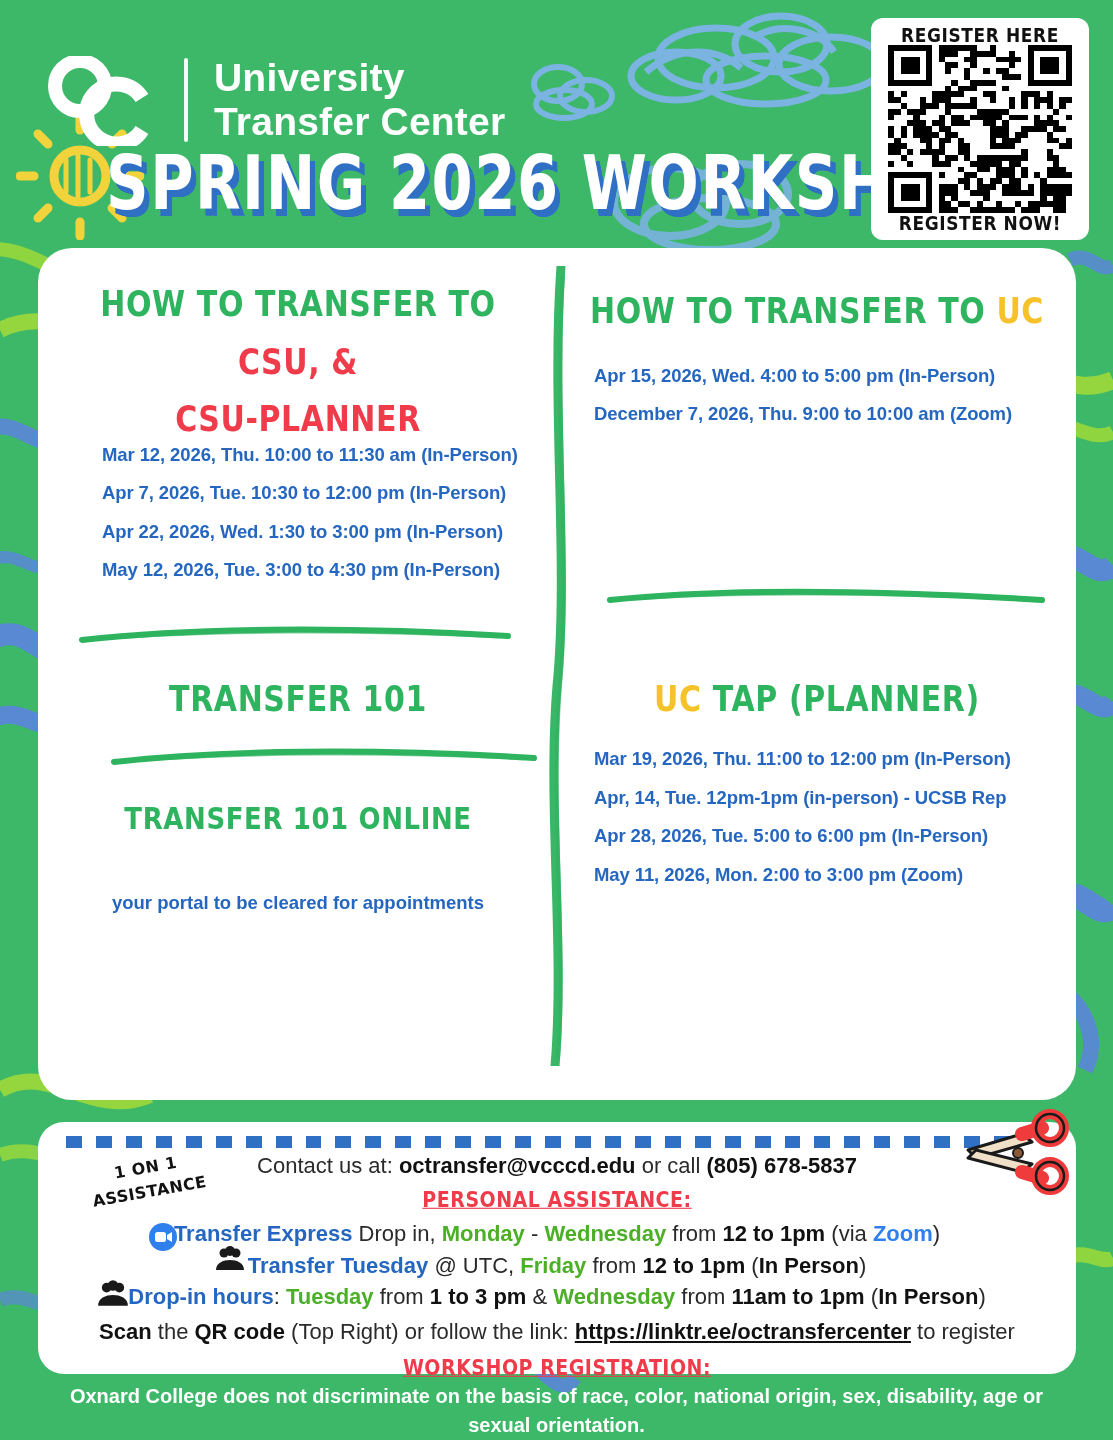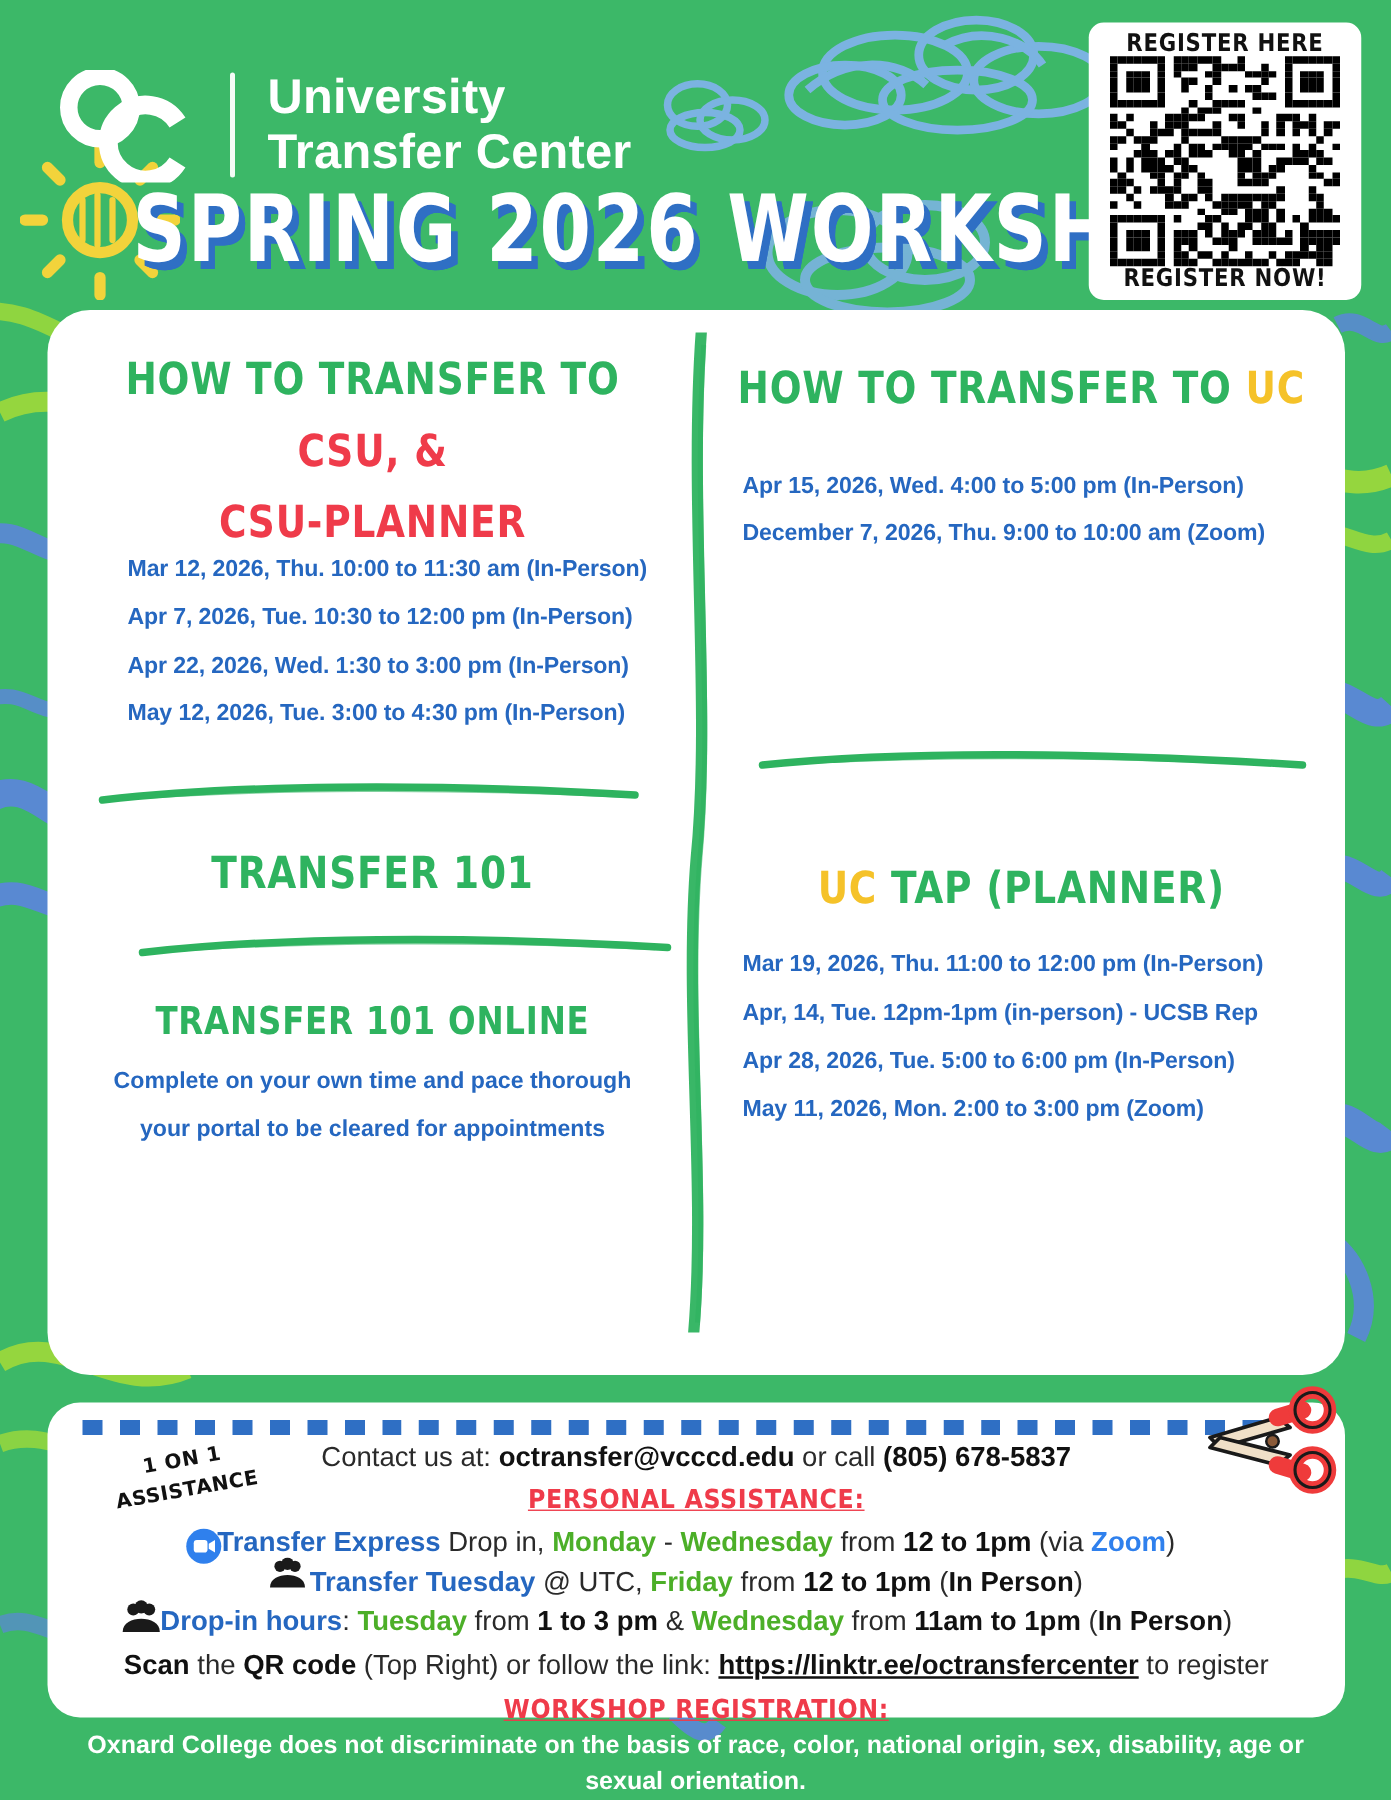--- a/index.html
+++ b/index.html
@@ -1148,32 +1148,32 @@
 
 
       <svg class="brush" style="margin-top:30px; margin-left:54px;" width="430" height="22">
         <path d="M4,16 C110,4 260,2 424,12" stroke="#2eb35f" stroke-width="6" fill="none" stroke-linecap="round"></path>
         <path d="M20,15 C130,7 280,6 414,13" stroke="#2eb35f" stroke-width="2.5" fill="none" opacity=".6"></path>
       </svg>
 
       <div class="sec-title" style="margin-top:30px; font-size:26px;">TRANSFER 101 ONLINE</div>
 
       <div class="note">
-        <span>Complete on your own time and pace thorough</span><br>
+        <br>
         <span>your portal to be cleared for appointments</span>
       </div>
     </div>
 
     <div class="col col-right">
 
       <div class="sec-title">
         <span>HOW TO TRANSFER TO </span><span class="yellow">UC</span>
       </div>
 
-      <div class="items right-col" style="margin-top:40px;">
+      <div class="items right-col" style="margin-top:28px;">
         <div class="item">Apr 15, 2026, Wed. 4:00 to 5:00 pm (In-Person)</div>
         <div class="item">December 7, 2026, Thu. 9:00 to 10:00 am (Zoom)</div>
       </div>
 
       <svg class="brush" style="margin-top:152px; margin-left:32px;" width="440" height="22">
         <path d="M4,14 C120,2 270,4 436,14" stroke="#2eb35f" stroke-width="6" fill="none" stroke-linecap="round"></path>
         <path d="M22,13 C140,6 280,7 424,14" stroke="#2eb35f" stroke-width="2.5" fill="none" opacity=".6"></path>
       </svg>
 
       <div class="sec-title" style="margin-top:68px;">

